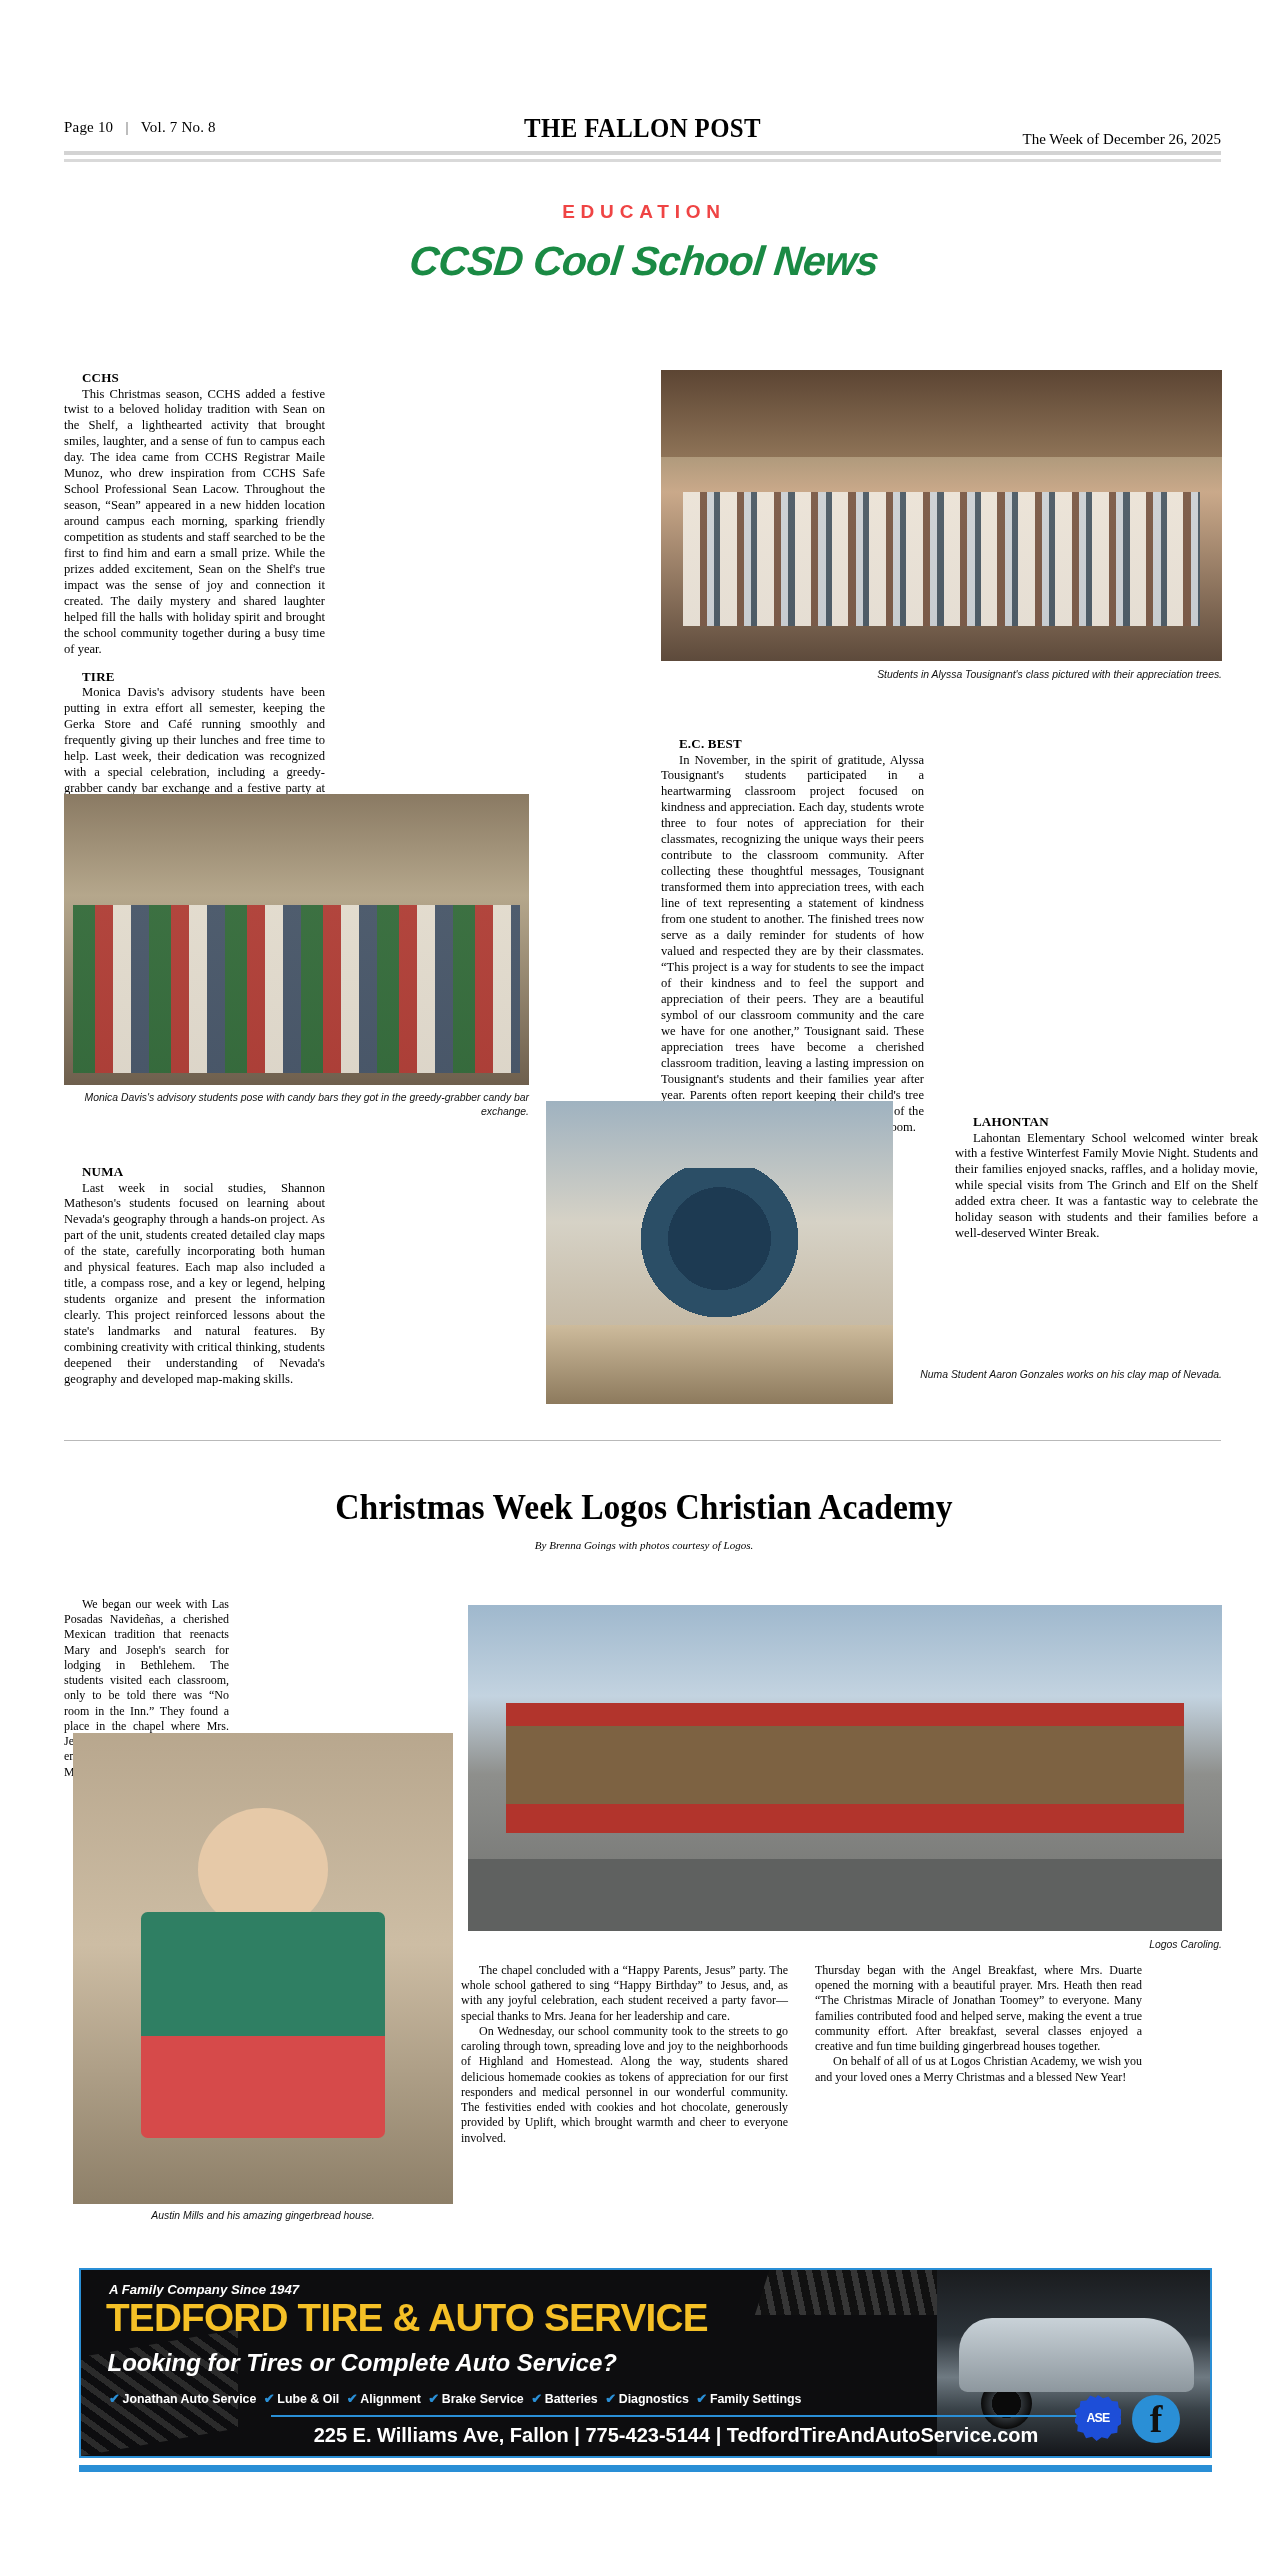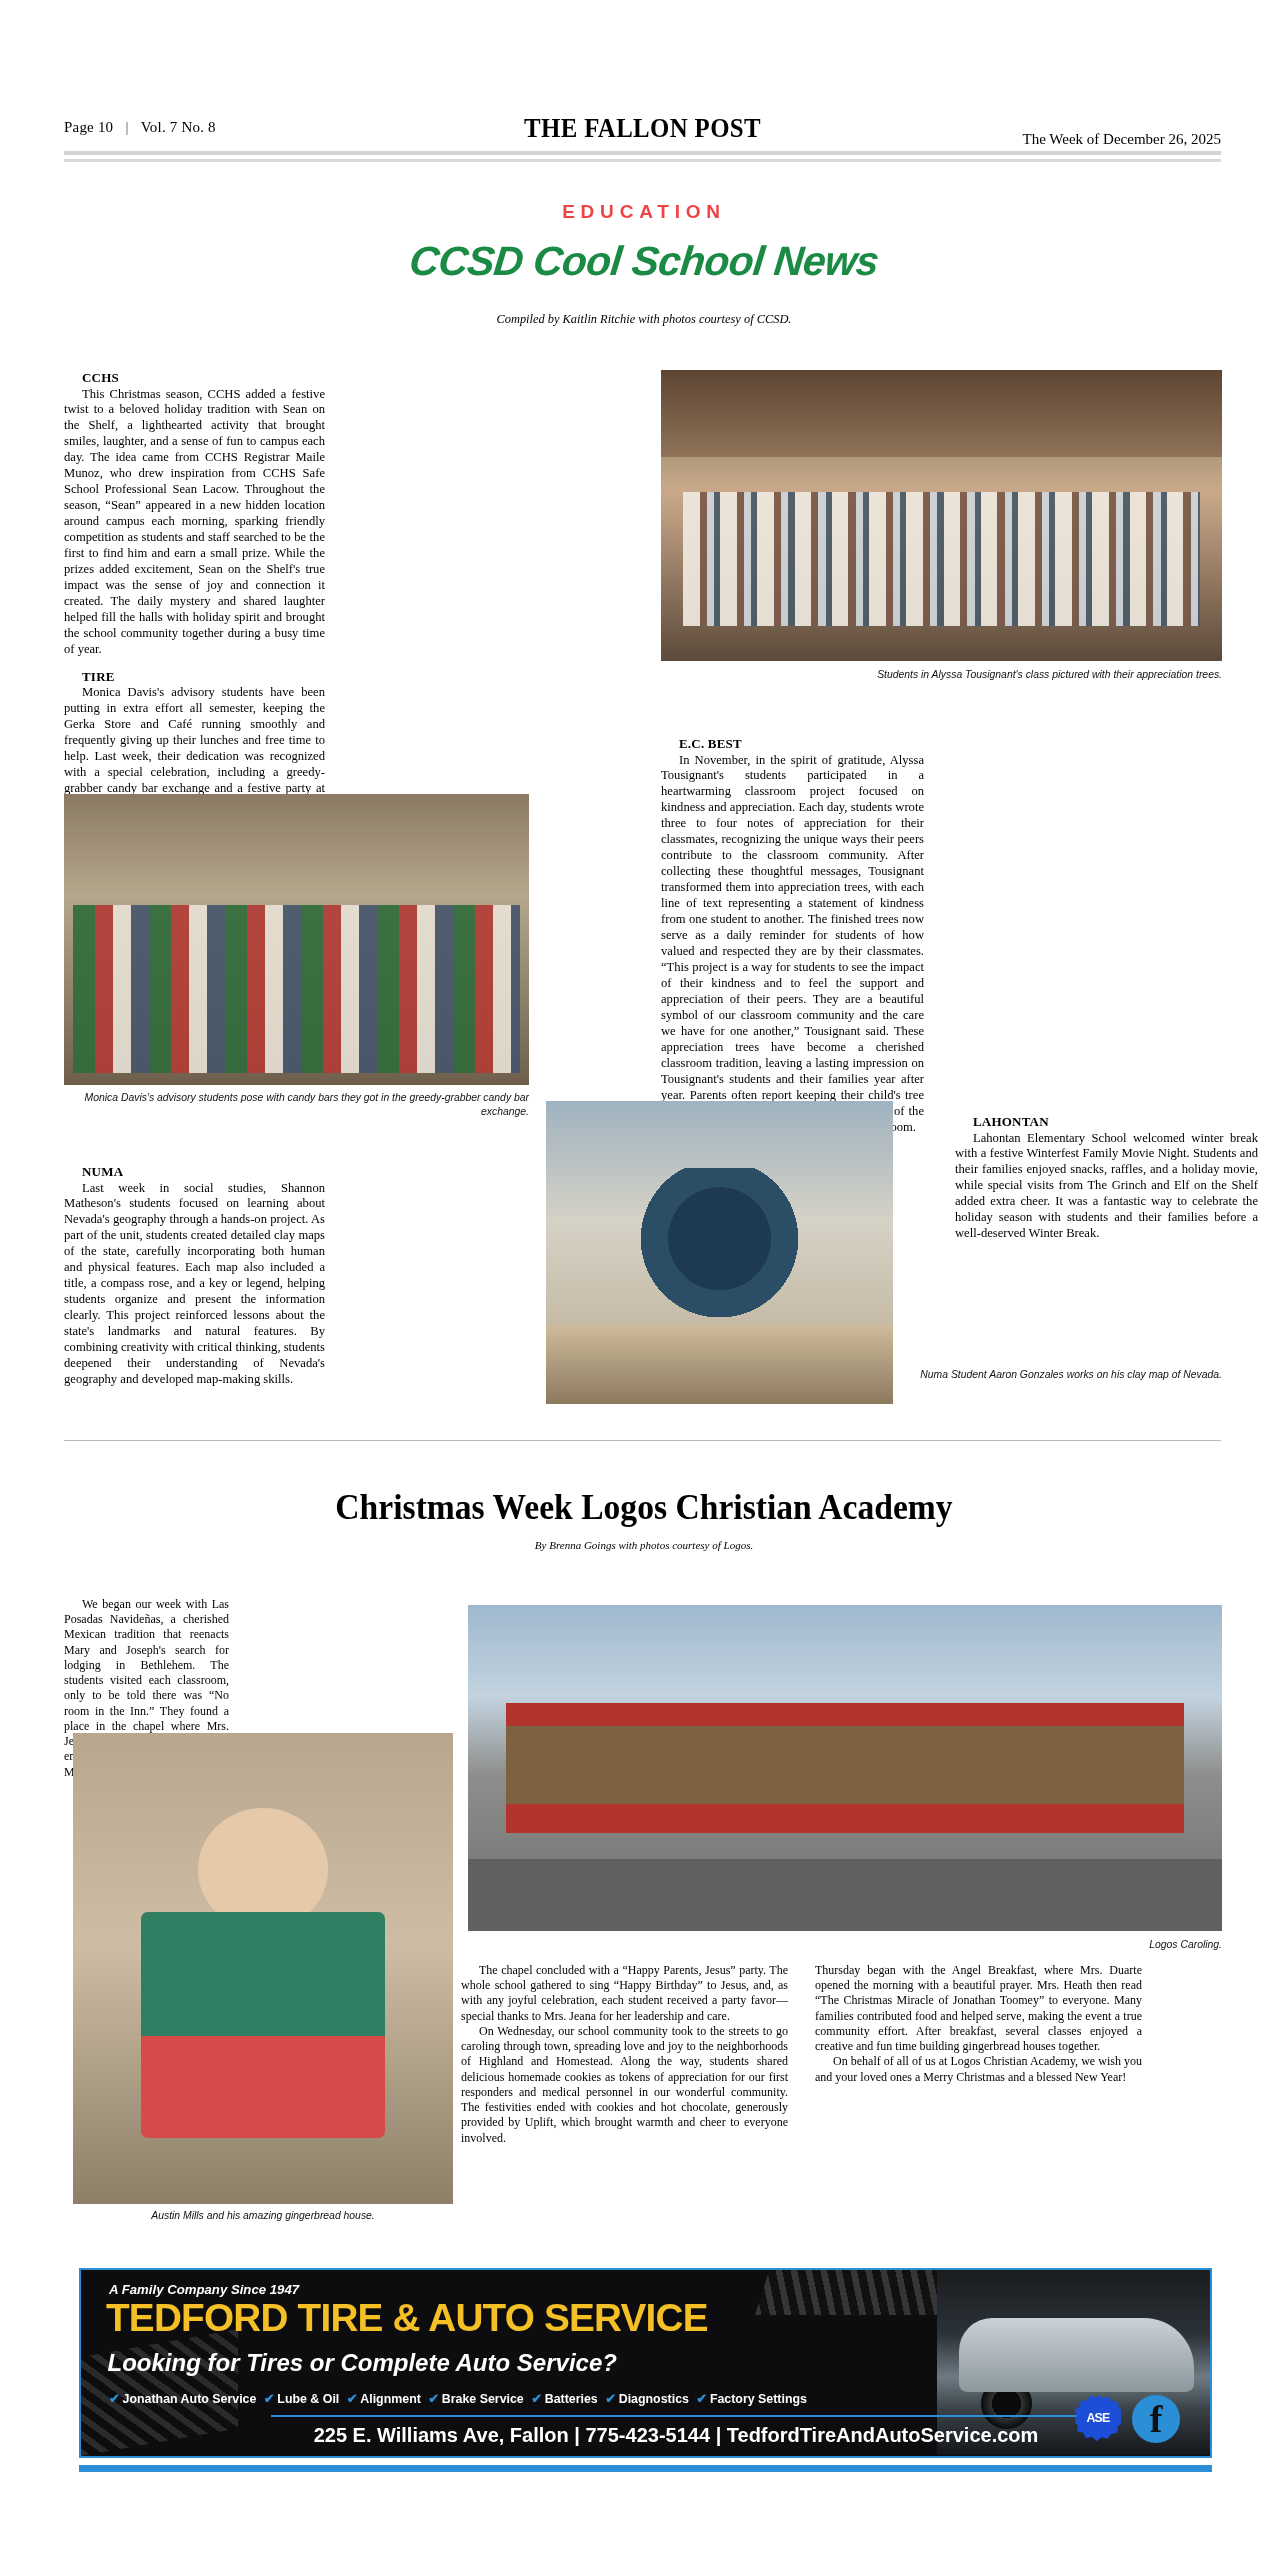--- a/index.html
+++ b/index.html
@@ -153,21 +153,20 @@
       <span>Vol. 7  No. 8</span>
     </div>
     <div class="mh-title">THE FALLON POST</div>
     <div class="mh-right">The Week of December 26, 2025</div>
   </div>
   <div class="rule1"></div>
   <div class="rule2"></div>
 
   <div class="kicker">EDUCATION</div>
   <div class="script-title">CCSD Cool School News</div>
-  <div class="byline-1">Compiled by Kaitlin Ritchie with photos courtesy of CCSD.</div>
 
   <div class="col" style="left:64px; top:370px; width:261px;">
     <p class="subhead">CCHS</p>
     <p>This Christmas season, CCHS added a festive twist to a beloved holiday tradition with Sean on the Shelf, a lighthearted activity that brought smiles, laughter, and a sense of fun to campus each day. The idea came from CCHS Registrar Maile Munoz, who drew inspiration from CCHS Safe School Professional Sean Lacow. Throughout the season, “Sean” appeared in a new hidden location around campus each morning, sparking friendly competition as students and staff searched to be the first to find him and earn a small prize. While the prizes added excitement, Sean on the Shelf's true impact was the sense of joy and connection it created. The daily mystery and shared laughter helped fill the halls with holiday spirit and brought the school community together during a busy time of year.</p>
     <div class="gap"></div>
     <p class="subhead">TIRE</p>
     <p>Monica Davis's advisory students have been putting in extra effort all semester, keeping the Gerka Store and Café running smoothly and frequently giving up their lunches and free time to help. Last week, their dedication was recognized with a special celebration, including a greedy-grabber candy bar exchange and a festive party at the Gerka Café. “It was a sweet way to say thank you for their hard work, teamwork, and commitment to making the school community a better place,” Davis said.</p>
   </div>
 
   <div class="photo ph-classroom" style="left:661px; top:370px; width:561px; height:291px;"></div>
@@ -222,21 +221,21 @@
   <div class="ad">
     <div class="ad-tread-l"></div>
     <div class="ad-tread-t"></div>
     <div class="ad-car"></div>
 
     <div class="ad-tag">A Family Company Since 1947</div>
     <div class="ad-name">TEDFORD TIRE &amp; AUTO SERVICE</div>
     <div class="ad-q">Looking for Tires or Complete Auto Service?</div>
 
     <div class="ad-feats">
-      <span class="ck">✔</span><span>Jonathan Auto Service</span><span class="ck">✔</span><span>Lube &amp; Oil</span><span class="ck">✔</span><span>Alignment</span><span class="ck">✔</span><span>Brake Service</span><span class="ck">✔</span><span>Batteries</span><span class="ck">✔</span><span>Diagnostics</span><span class="ck">✔</span><span>Factory Settings</span>
+      <span class="ck">✔</span><span>Jonathan Auto Service</span><span class="ck">✔</span><span>Lube &amp; Oil</span><span class="ck">✔</span><span>Alignment</span><span class="ck">✔</span><span>Brake Service</span><span class="ck">✔</span><span>Batteries</span><span class="ck">✔</span><span>Diagnostics</span><span class="ck">✔</span><span>Family Settings</span>
     </div>
 
     <div class="ad-hr"></div>
     <div class="ad-contact">
       <span>225 E. Williams Ave, Fallon</span>
       <span>|</span>
       <span>775-423-5144</span>
       <span>|</span>
       <span>TedfordTireAndAutoService.com</span>
     </div>

